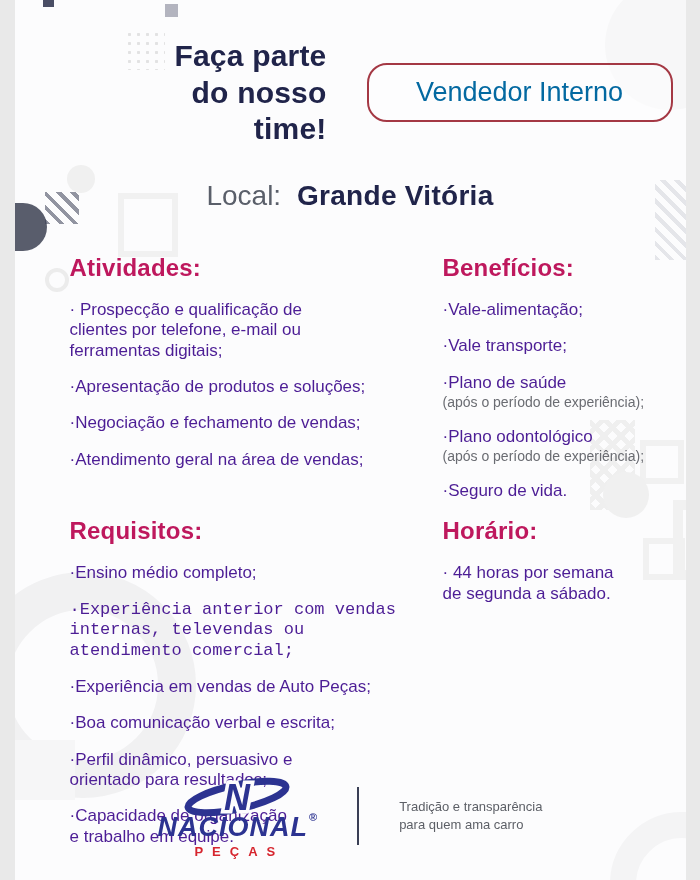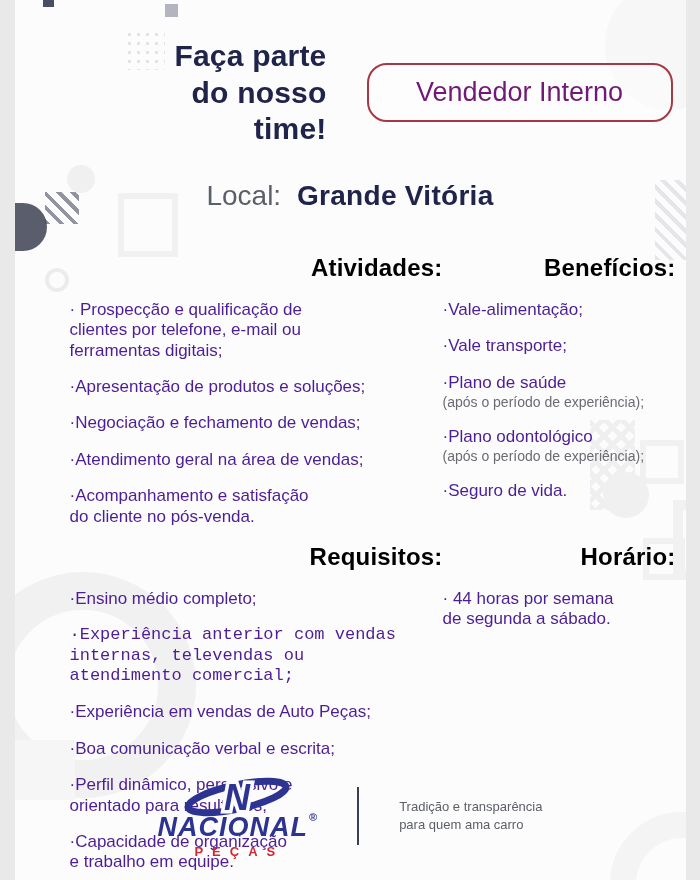--- a/index.html
+++ b/index.html
@@ -52,21 +52,21 @@
     color:#20244a;line-height:1.22;
     letter-spacing:.2px;
   }
   .job-box{
     margin-left:40px;
     width:262px;
     border:2px solid #a43844;
     border-radius:20px;
     padding:10px 20px;
     text-align:center;
-    font-size:27px;color:#701a75;
+    font-size:27px;color:#0369a1;
     line-height:1.3;
     background:rgba(255,255,255,.4);
   }
   
   .location{
     position:relative;
     text-align:center;
     margin-top:32px;
     font-size:28px;
   }
@@ -74,23 +74,22 @@
   .loc-value{color:#20244a;font-weight:bold;margin-left:8px;letter-spacing:.3px;}
   
   .grid{
     position:relative;
     display:grid;
     grid-template-columns:373px 1fr;
     padding:42px 10px 0 55px;
   }
   section h2{
     margin:0 0 18px 0;
-    font-size:24px;color:#000000;
+    font-size:24px;color:#be185d;
     letter-spacing:.2px;
-    text-align:right;
   }
   .row1{min-height:262px;}
   .item{
     margin:0 0 16px 0;
     font-size:17px;line-height:1.2;
     color:#4c1d95;
   }
   .item.has-note{margin-bottom:1px;}
   .note{
     margin:0 0 16px 0;
@@ -168,21 +167,20 @@
     <span class="loc-value">Grande Vitória</span>
   </div>
 
   <main class="grid">
     <section class="row1">
       <h2>Atividades:</h2>
       <p class="item w265">· Prospecção e qualificação de clientes por telefone, e-mail ou ferramentas digitais;</p>
       <p class="item">·Apresentação de produtos e soluções;</p>
       <p class="item">·Negociação e fechamento de vendas;</p>
       <p class="item">·Atendimento geral na área de vendas;</p>
-      <p class="item w250">·Acompanhamento e satisfação do cliente no pós-venda.</p>
     </section>
 
     <section class="row1">
       <h2>Benefícios:</h2>
       <p class="item">·Vale-alimentação;</p>
       <p class="item">·Vale transporte;</p>
       <p class="item has-note">·Plano de saúde</p>
       <p class="note">(após o período de experiência);</p>
       <p class="item has-note">·Plano odontológico</p>
       <p class="note">(após o período de experiência);</p>

